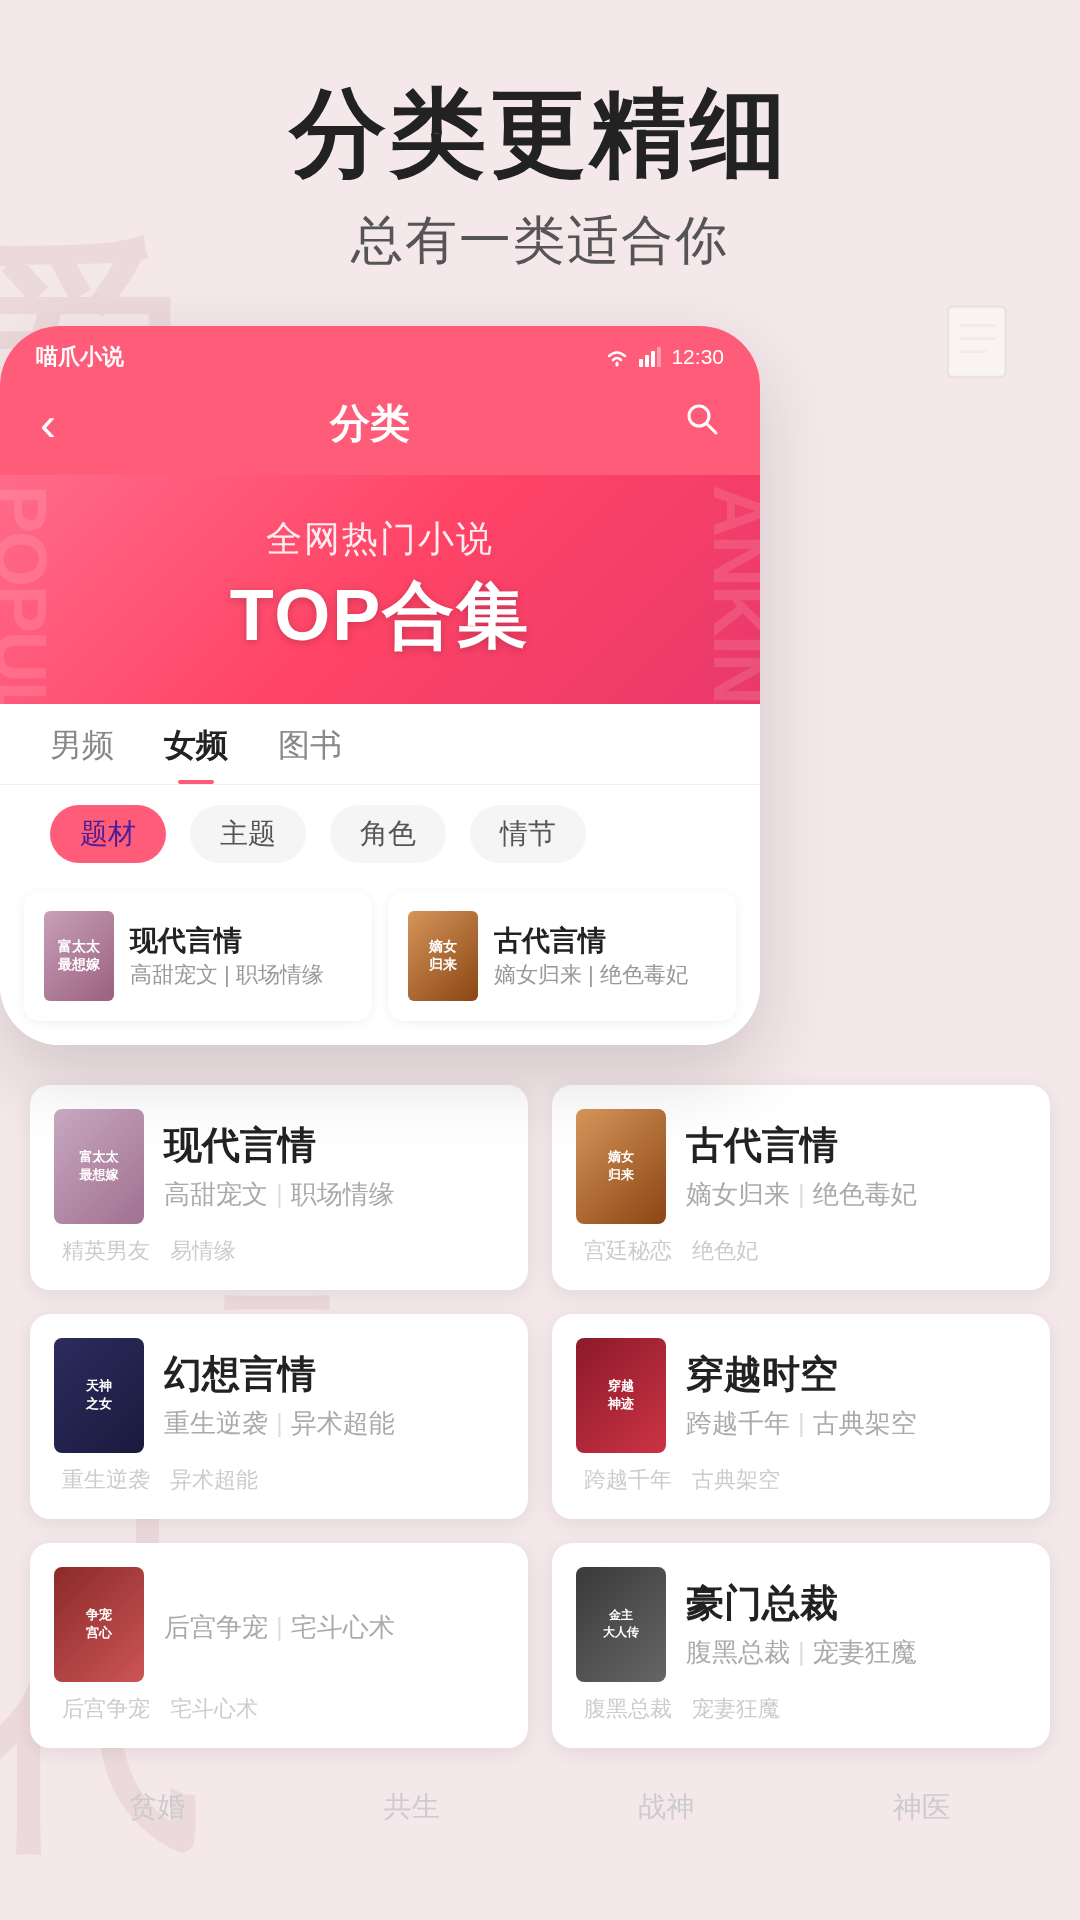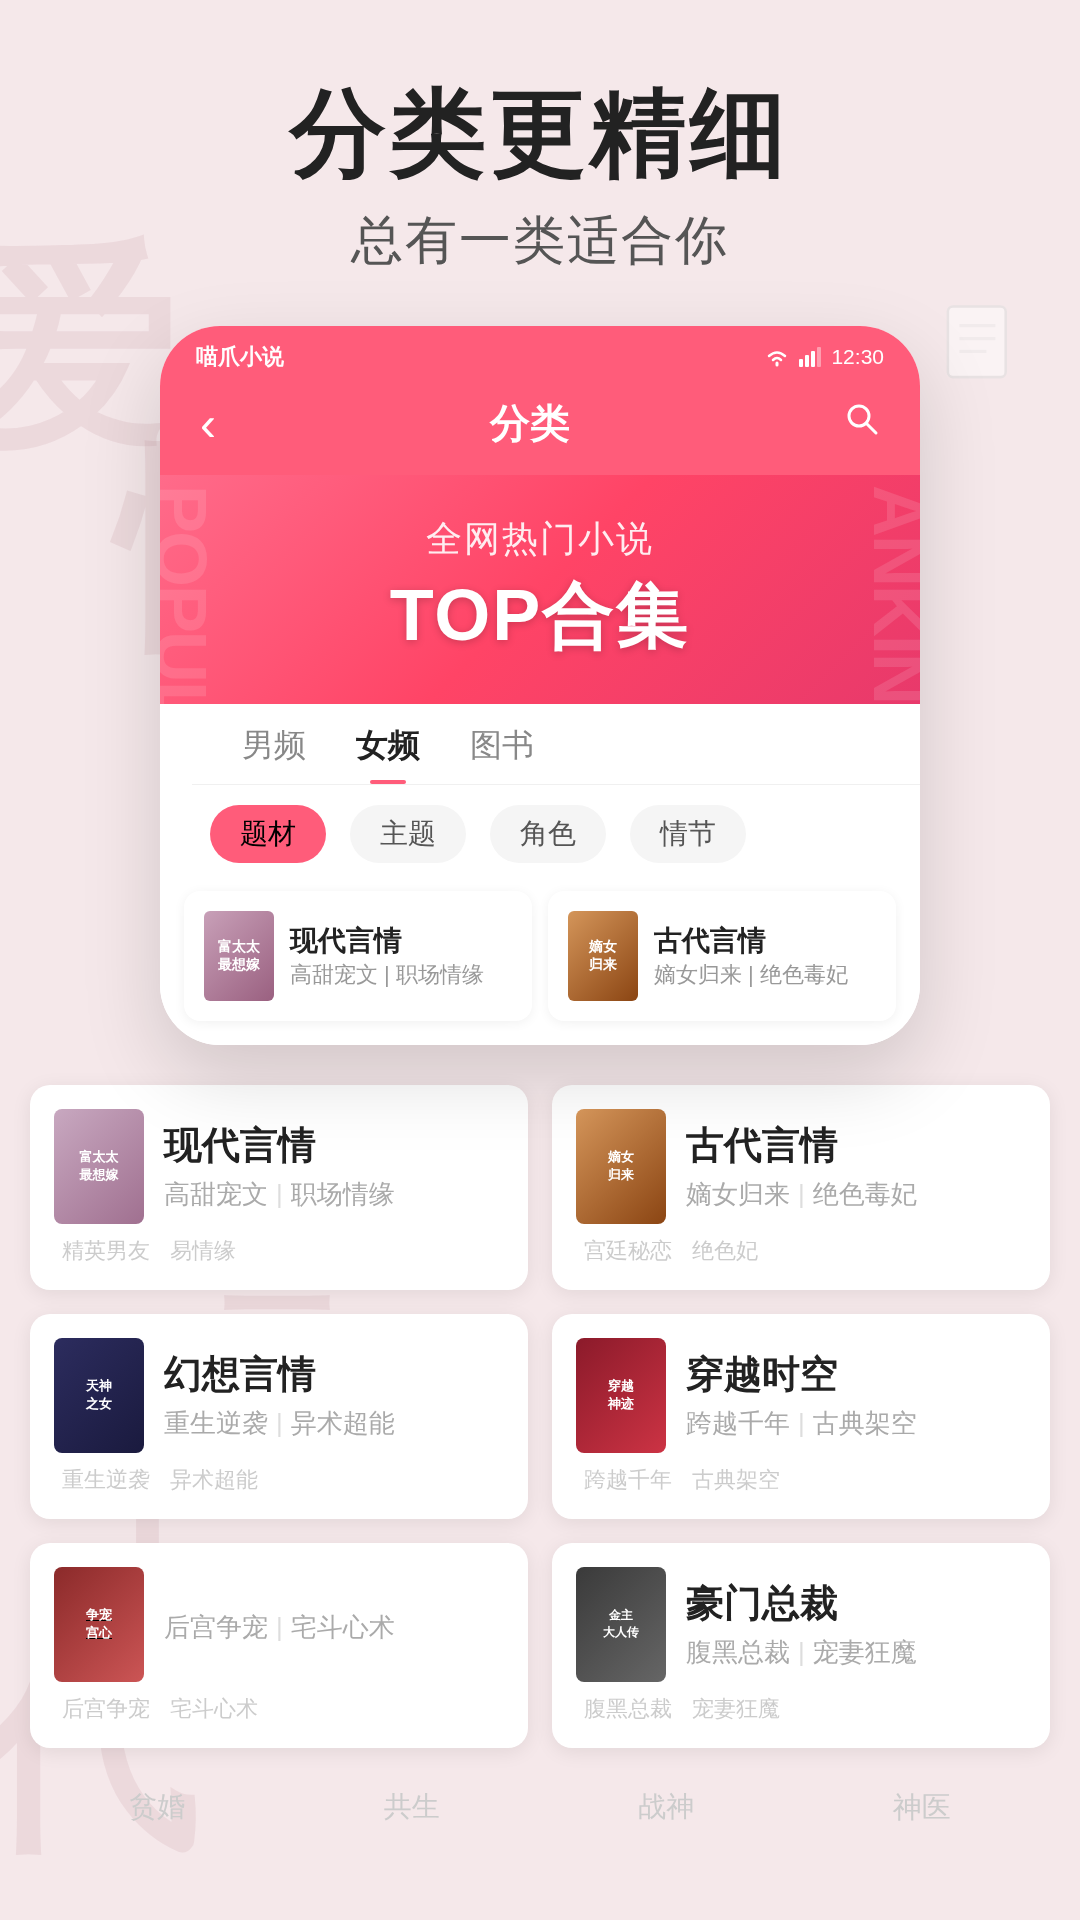--- a/index.html
+++ b/index.html
@@ -31,21 +31,20 @@
     .wm2 { top: 400px; left: 120px; }
     .wm3 { top: 1400px; left: 40px; }
     .wm4 { top: 1600px; left: -20px; }
     .wm5 { top: 1200px; left: 200px; font-size: 160px !important; }
 
     .page-content {
       position: relative;
       z-index: 1;
       display: flex;
       flex-direction: column;
-      align-items: center;
       padding-top: 80px;
     }
 
     
     .hero-title {
       font-size: 96px;
       font-weight: 900;
       color: #222;
       letter-spacing: 4px;
       text-align: center;
@@ -153,21 +152,20 @@
       text-shadow: 0 2px 8px rgba(0,0,0,0.2);
     }
 
     
     .tabs-row {
       background: white;
       display: flex;
       padding: 20px 50px 0;
       gap: 50px;
       border-bottom: 1px solid #f0f0f0;
-      margin-left: 32px;
     }
     .tab-item {
       font-size: 32px;
       color: #888;
       padding-bottom: 16px;
       cursor: pointer;
       position: relative;
     }
     .tab-item.active {
       color: #222;
@@ -193,21 +191,21 @@
       gap: 24px;
     }
     .chip {
       padding: 10px 30px;
       border-radius: 30px;
       font-size: 28px;
       cursor: pointer;
     }
     .chip.active {
       background: #ff5c7a;
-      color: #000000;
+      color: #4c1d95;
     }
     .chip.inactive {
       background: #f5f5f5;
       color: #555;
     }
 
     
     .category-grid-inner {
       background: white;
       display: grid;
@@ -490,21 +488,21 @@
         </div>
       </div>
       <div class="faded-row">
         <span class="faded-tag">跨越千年</span>
         <span class="faded-tag">古典架空</span>
       </div>
     </div>
 
     <div class="category-card">
       <div class="card-top-row">
-        <div class="book-cover book-cover-palace" style="display:flex;align-items:center;justify-content:center;text-decoration:underline;">
+        <div class="book-cover book-cover-palace" style="display:flex;align-items:center;justify-content:center;">
           <span style="color:white;font-size:13px;font-weight:700;text-align:center;">争宠<br>宫心</span>
         </div>
         <div class="card-info">
           <div class="card-tags">
             <span>后宫争宠</span><span class="tag-sep">|</span><span>宅斗心术</span>
           </div>
         </div>
       </div>
       <div class="faded-row">
         <span class="faded-tag">后宫争宠</span>

